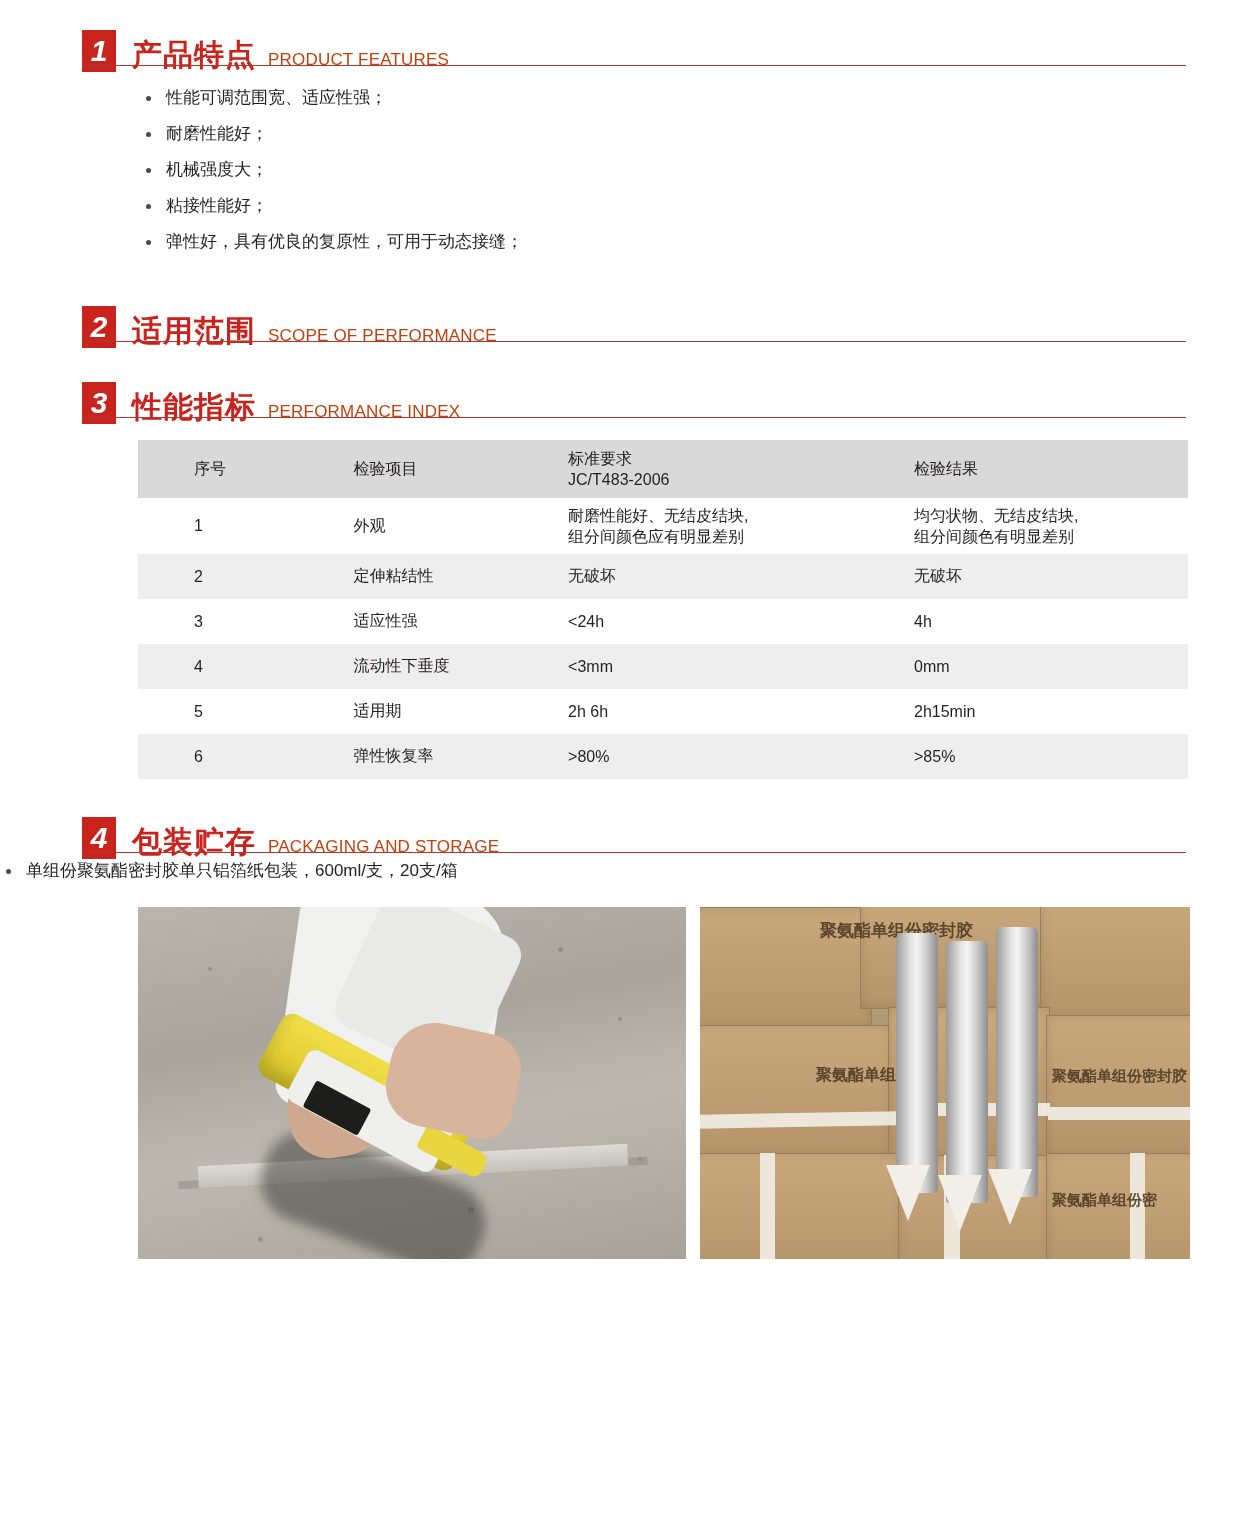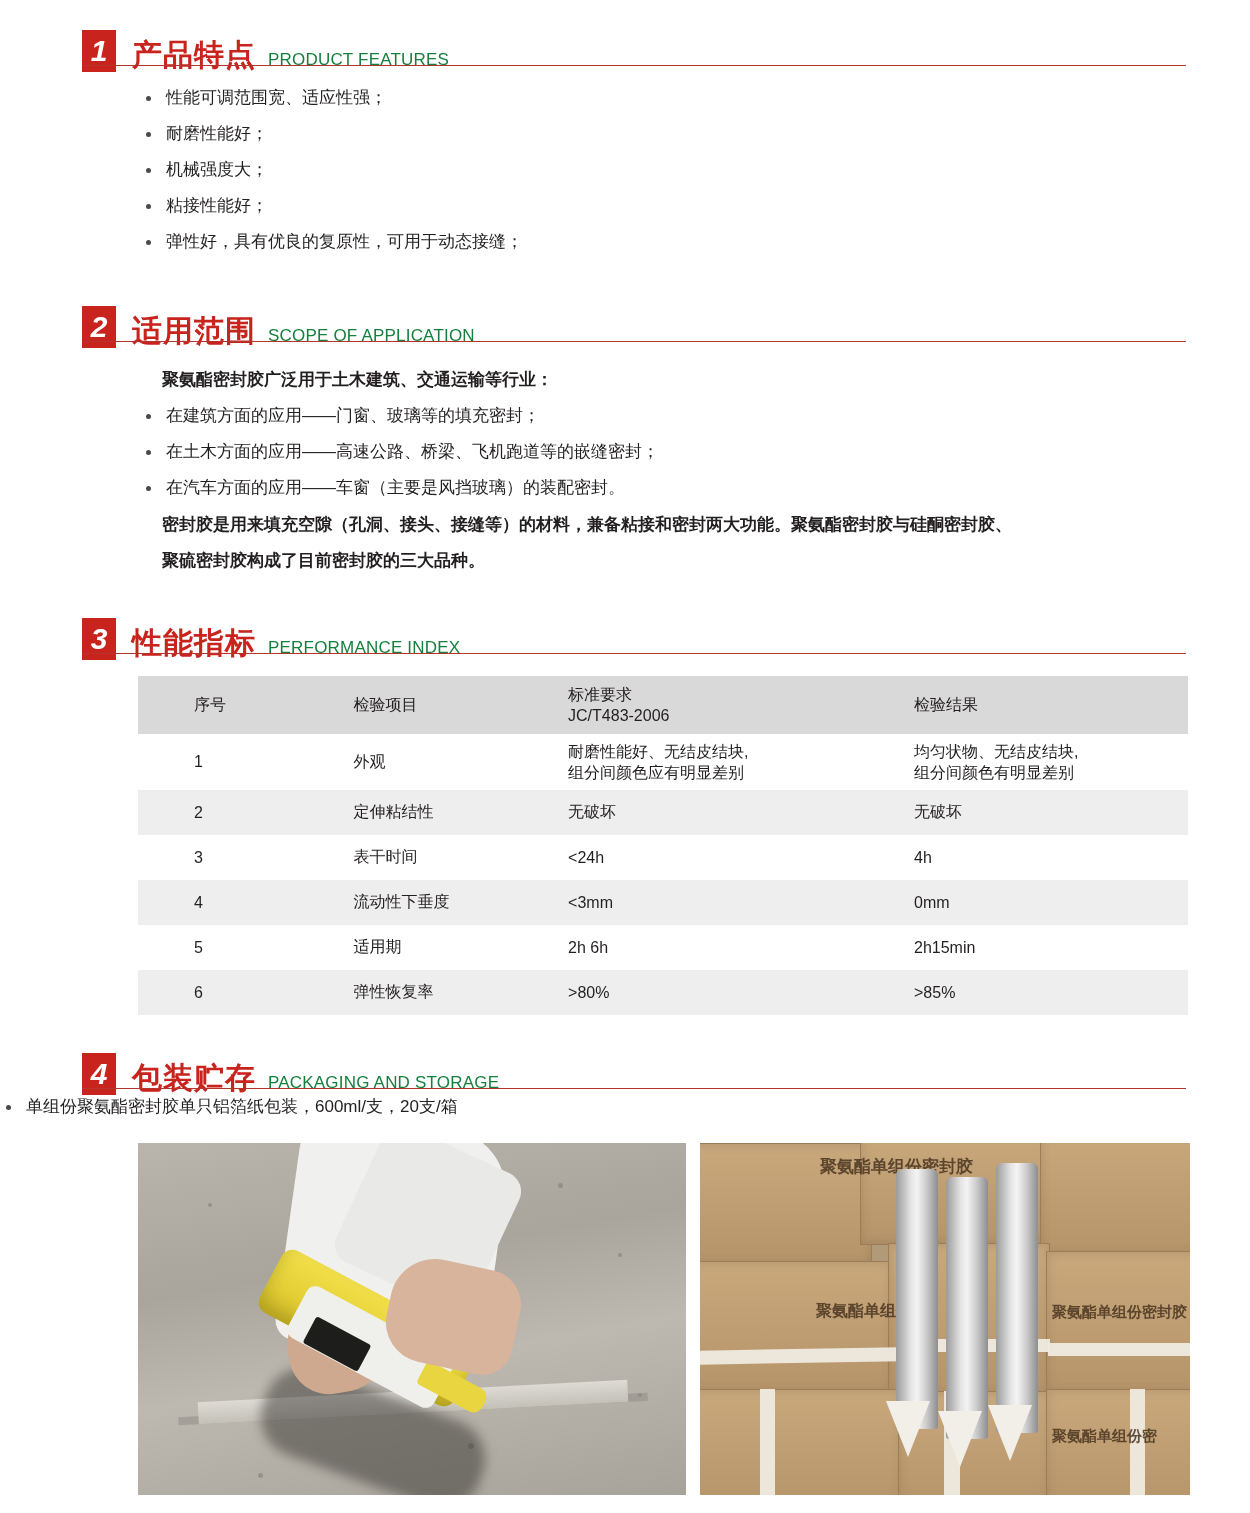--- a/index.html
+++ b/index.html
@@ -46,21 +46,21 @@
   .sec-cn {
     color: #c8231c;
     font-size: 30px;
     font-weight: bold;
     letter-spacing: 1px;
     margin-left: 16px;
     line-height: 34px;
     white-space: nowrap;
   }
   .sec-en {
-    color: #15803d;
+    color: #c2410c;
     font-size: 17px;
     letter-spacing: 0.2px;
     margin-left: 12px;
     line-height: 24px;
     white-space: nowrap;
     font-family: "Liberation Sans", sans-serif;
   }
   .sec-rule-wrap {
     position: relative;
     margin-left: 82px;
@@ -318,34 +318,24 @@
       <li>机械强度大；</li>
       <li>粘接性能好；</li>
       <li>弹性好，具有优良的复原性，可用于动态接缝；</li>
     </ul>
   </div>
 
   <div style="height:42px"></div>
   <div class="section-head">
     <div class="sec-num">2</div>
     <div class="sec-cn">适用范围</div>
-    <div class="sec-en">SCOPE OF APPLICATION</div>
+    <div class="sec-en">SCOPE OF PERFORMANCE</div>
   </div>
   <div class="sec-rule-wrap"></div>
 
-  <div class="s2-wrap">
-    <div class="s2-lead">聚氨酯密封胶广泛用于土木建筑、交通运输等行业：</div>
-    <ul class="bullets">
-      <li>在建筑方面的应用——门窗、玻璃等的填充密封；</li>
-      <li>在土木方面的应用——高速公路、桥梁、飞机跑道等的嵌缝密封；</li>
-      <li>在汽车方面的应用——车窗（主要是风挡玻璃）的装配密封。</li>
-    </ul>
-    <div class="s2-tail">密封胶是用来填充空隙（孔洞、接头、接缝等）的材料，兼备粘接和密封两大功能。聚氨酯密封胶与硅酮密封胶、</div>
-    <div class="s2-tail">聚硫密封胶构成了目前密封胶的三大品种。</div>
-  </div>
 
   <div style="height:36px"></div>
   <div class="section-head">
     <div class="sec-num">3</div>
     <div class="sec-cn">性能指标</div>
     <div class="sec-en">PERFORMANCE INDEX</div>
   </div>
   <div class="sec-rule-wrap"></div>
 
   <div class="table-wrap">
@@ -375,21 +365,21 @@
           </td>
         </tr>
         <tr class="alt">
           <td class="c1">2</td>
           <td class="c2">定伸粘结性</td>
           <td class="c3">无破坏</td>
           <td class="c4">无破坏</td>
         </tr>
         <tr class="white">
           <td class="c1">3</td>
-          <td class="c2">表干时间</td>
+          <td class="c2">适应性强</td>
           <td class="c3">&lt;24h</td>
           <td class="c4">4h</td>
         </tr>
         <tr class="alt">
           <td class="c1">4</td>
           <td class="c2">流动性下垂度</td>
           <td class="c3">&lt;3mm</td>
           <td class="c4">0mm</td>
         </tr>
         <tr class="white">

